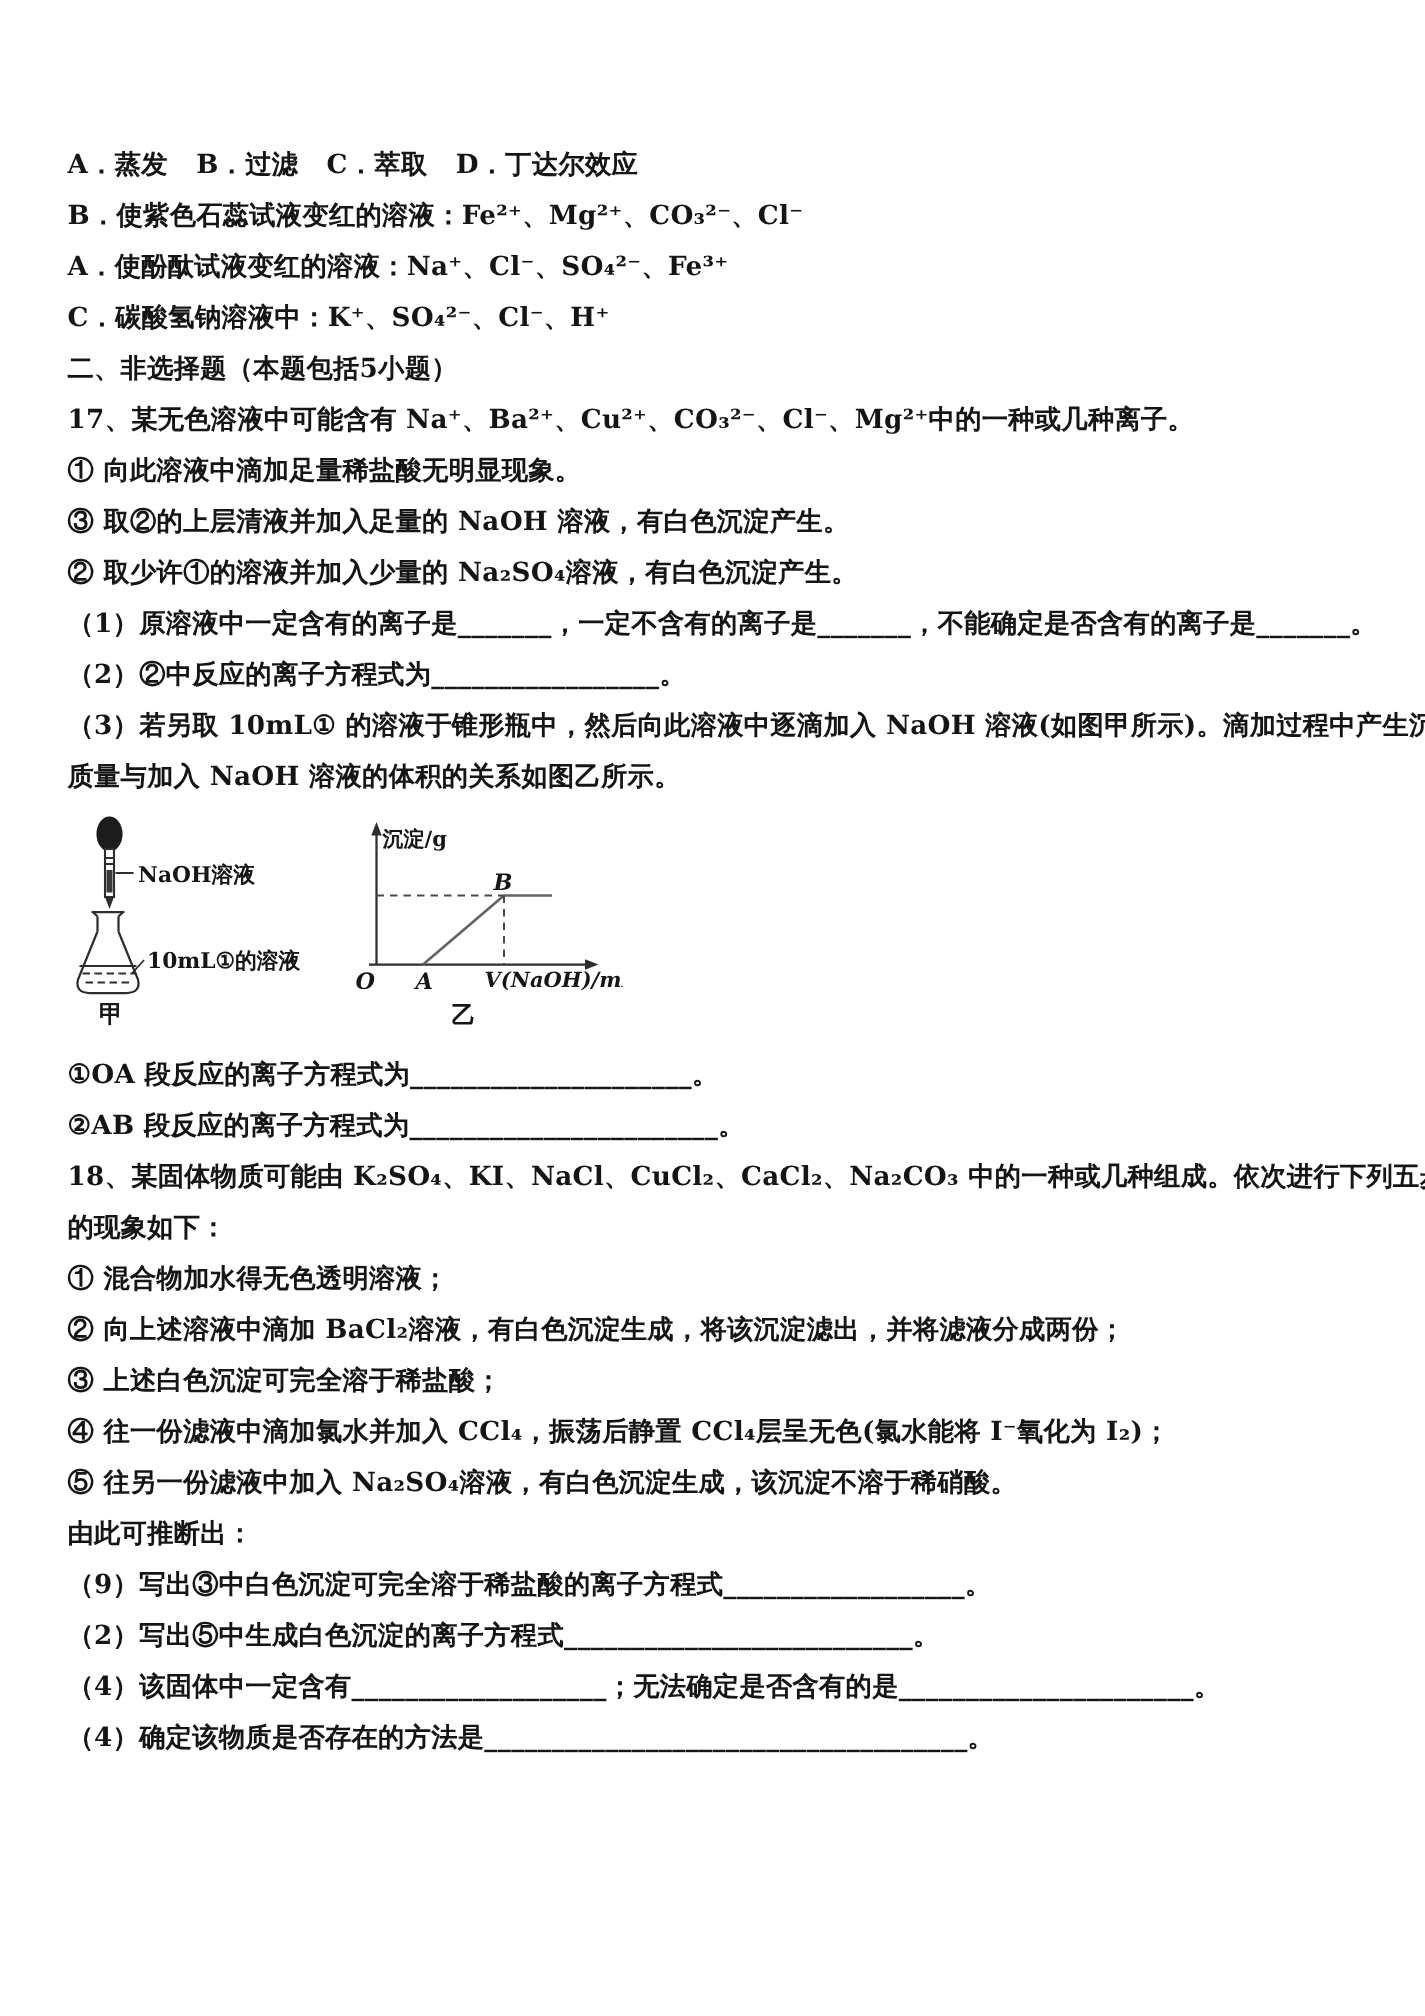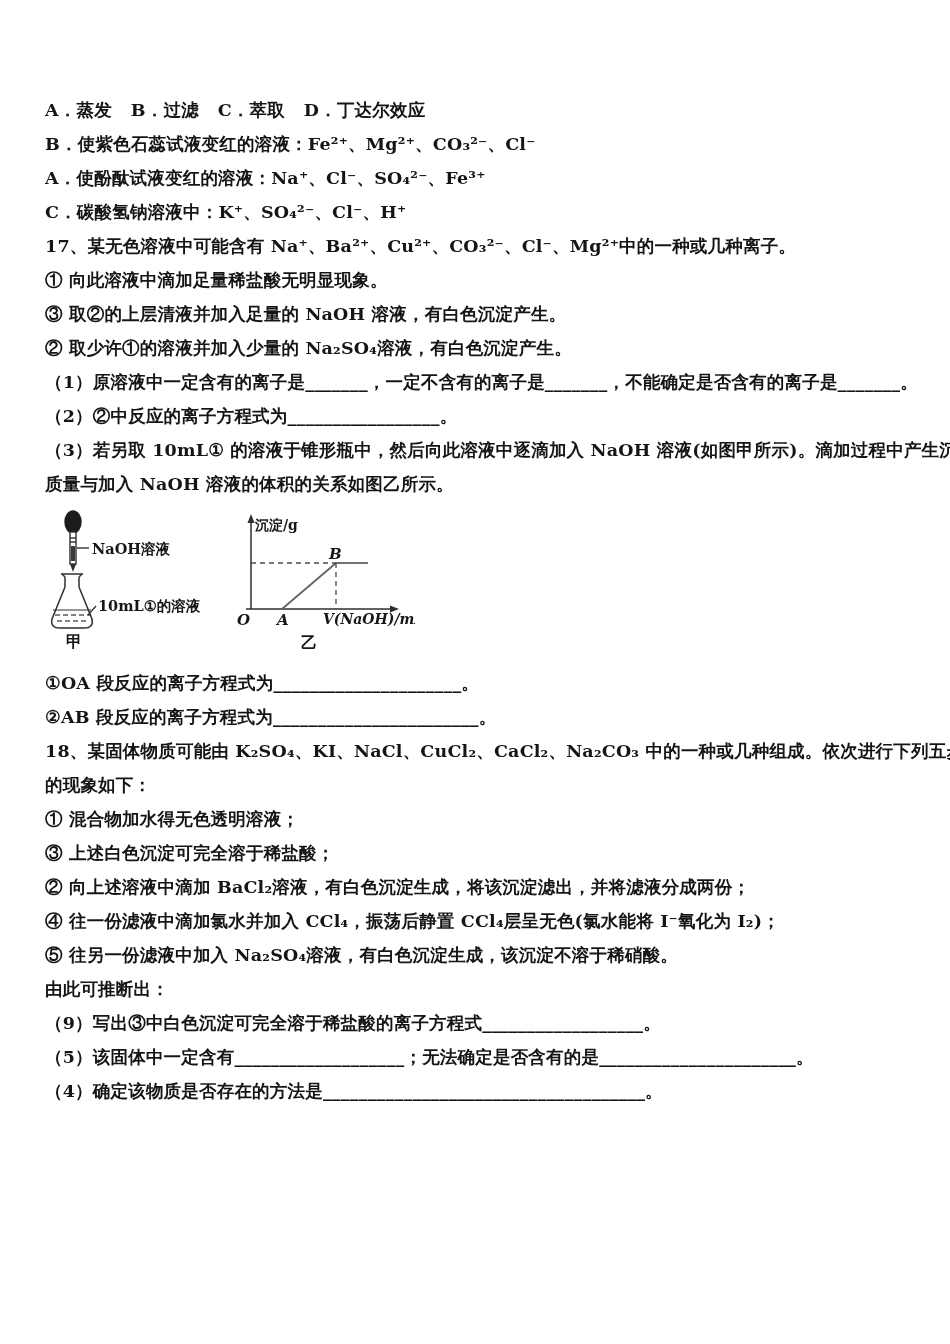--- a/index.html
+++ b/index.html
@@ -37,20 +37,21 @@
 </style>
 </head>
 <body>
 
 <div class="page">
 
   <p class="line">A．蒸发   B．过滤   C．萃取   D．丁达尔效应</p>
   <p class="line">B．使紫色石蕊试液变红的溶液：Fe²⁺、Mg²⁺、CO₃²⁻、Cl⁻</p>
   <p class="line">A．使酚酞试液变红的溶液：Na⁺、Cl⁻、SO₄²⁻、Fe³⁺</p>
   <p class="line">C．碳酸氢钠溶液中：K⁺、SO₄²⁻、Cl⁻、H⁺</p>
+  <p class="line">二、非选择题（本题包括5小题）</p>
   <p class="line">17、某无色溶液中可能含有 Na⁺、Ba²⁺、Cu²⁺、CO₃²⁻、Cl⁻、Mg²⁺中的一种或几种离子。</p>
   <p class="line">① 向此溶液中滴加足量稀盐酸无明显现象。</p>
   <p class="line">③ 取②的上层清液并加入足量的 NaOH 溶液，有白色沉淀产生。</p>
   <p class="line">② 取少许①的溶液并加入少量的 Na₂SO₄溶液，有白色沉淀产生。</p>
   <p class="line">（1）原溶液中一定含有的离子是_______，一定不含有的离子是_______，不能确定是否含有的离子是_______。</p>
   <p class="line">（2）②中反应的离子方程式为_________________。</p>
   <p class="line">（3）若另取 10mL① 的溶液于锥形瓶中，然后向此溶液中逐滴加入 NaOH 溶液(如图甲所示)。滴加过程中产生沉淀的</p>
   <p class="line">质量与加入 NaOH 溶液的体积的关系如图乙所示。</p>
 
   <div class="figure-row">
@@ -114,22 +115,23 @@
       <text x="66" y="140" font-size="16">乙</text>
     </svg>
 
   </div>
 
   <p class="line">①OA 段反应的离子方程式为_____________________。</p>
   <p class="line">②AB 段反应的离子方程式为_______________________。</p>
   <p class="line">18、某固体物质可能由 K₂SO₄、KI、NaCl、CuCl₂、CaCl₂、Na₂CO₃ 中的一种或几种组成。依次进行下列五步实验。观察到</p>
   <p class="line">的现象如下：</p>
   <p class="line">① 混合物加水得无色透明溶液；</p>
+  <p class="line">② 向上述溶液中滴加 BaCl₂溶液，有白色沉淀生成，将该沉淀滤出，并将滤液分成两份；</p>
   <p class="line">③ 上述白色沉淀可完全溶于稀盐酸；</p>
-  <p class="line">② 向上述溶液中滴加 BaCl₂溶液，有白色沉淀生成，将该沉淀滤出，并将滤液分成两份；</p>
   <p class="line">④ 往一份滤液中滴加氯水并加入 CCl₄，振荡后静置 CCl₄层呈无色(氯水能将 I⁻氧化为 I₂)；</p>
   <p class="line">⑤ 往另一份滤液中加入 Na₂SO₄溶液，有白色沉淀生成，该沉淀不溶于稀硝酸。</p>
   <p class="line">由此可推断出：</p>
   <p class="line">（9）写出③中白色沉淀可完全溶于稀盐酸的离子方程式__________________。</p>
-  <p class="line">（5）该固体中一定含有___________________；无法确定是否含有的是______________________。</p>
+  <p class="line">（2）写出⑤中生成白色沉淀的离子方程式__________________________。</p>
+  <p class="line">（4）该固体中一定含有___________________；无法确定是否含有的是______________________。</p>
   <p class="line">（4）确定该物质是否存在的方法是____________________________________。</p>
 
 </div>
 
 </body></html>

